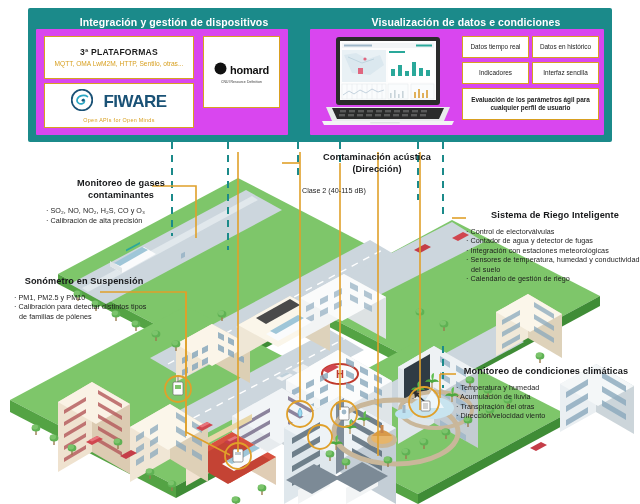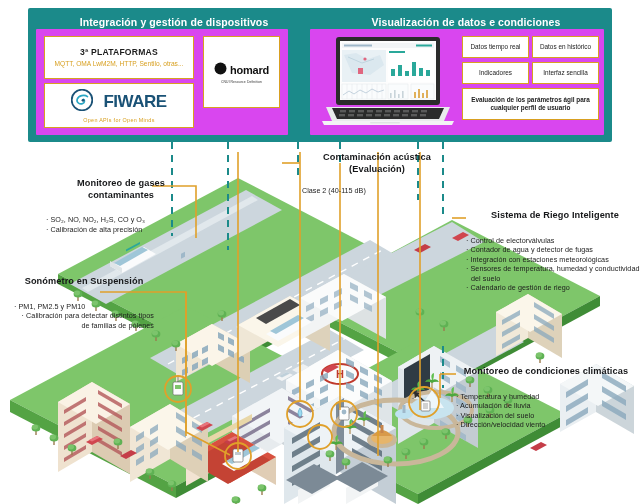--- a/index.html
+++ b/index.html
@@ -81,21 +81,21 @@
   
   #scene { position:absolute; left:0; top:142px; width:640px; height:362px; }  
 
   
   .callout { position:absolute; }
   .co-title {
     font-size: 9.2px; font-weight: bold; color:#17181a; line-height: 11.5px;
     letter-spacing:.1px;
     text-align:center;
   }
-  .co-list { margin-top: 14px; }
+  .co-list { margin-top: 5px; }
   .co-li {
     font-size: 7.2px; color:#1c1c1c; line-height: 9.6px; white-space:nowrap;
     letter-spacing:.05px;
   }
   .co-li.wrap { white-space: normal; }
   .co-plain { font-size:7.2px; color:#1c1c1c; line-height:9.6px; margin-top:11px;}
 
   
   #c-gases    { left: 46px;  top: 178px; width: 150px; }
   #c-part     { left: 14px;  top: 276px; width: 140px; }
@@ -709,44 +709,44 @@
     <div class="co-list">
       <div class="co-li">· <span>SO₂, NO, NO₂, H₂S, CO y O₃</span></div>
       <div class="co-li">· <span>Calibración de alta precisión</span></div>
     </div>
   </div>
 
   <div class="callout" id="c-part">
     <div class="co-title">Sonómetro en Suspensión</div>
     <div class="co-list">
       <div class="co-li">· <span>PM1, PM2.5 y PM10</span></div>
-      <div class="co-li wrap" style="padding-left:5px;text-indent:-5px;text-align:right;">· <span>Calibración para detectar distintos tipos de familias de pólenes</span></div>
+      <div class="co-li wrap" style="padding-left:5px;text-indent:-5px;">· <span>Calibración para detectar distintos tipos de familias de pólenes</span></div>
     </div>
   </div>
 
   <div class="callout" id="c-acus">
     <div class="co-title">Contaminación acústica</div>
-    <div class="co-title">(Evaluación)</div>
+    <div class="co-title">(Dirección)</div>
     <div class="co-plain">Clase 2 (40-115 dB)</div>
   </div>
 
   <div class="callout" id="c-riego">
     <div class="co-title">Sistema de Riego Inteligente</div>
     <div class="co-list">
       <div class="co-li">· <span>Control de electorválvulas</span></div>
       <div class="co-li">· <span>Contador de agua y detector de fugas</span></div>
       <div class="co-li">· <span>Integración con estaciones meteorológicas</span></div>
       <div class="co-li wrap" style="padding-left:5px;text-indent:-5px;">· <span>Sensores de temperatura, humedad y conductividad del suelo</span></div>
       <div class="co-li">· <span>Calendario de gestión de riego</span></div>
     </div>
   </div>
 
   <div class="callout" id="c-clima">
     <div class="co-title">Monitoreo de condiciones climáticas</div>
     <div class="co-list">
       <div class="co-li">· <span>Temperatura y humedad</span></div>
       <div class="co-li">· <span>Acumulación de lluvia</span></div>
-      <div class="co-li">· <span>Visualización del suelo</span></div>
+      <div class="co-li">· <span>Transpiración del otras</span></div>
       <div class="co-li">· <span>Dirección/velocidad viento</span></div>
     </div>
   </div>
 
 </div>
 
 </body></html>

